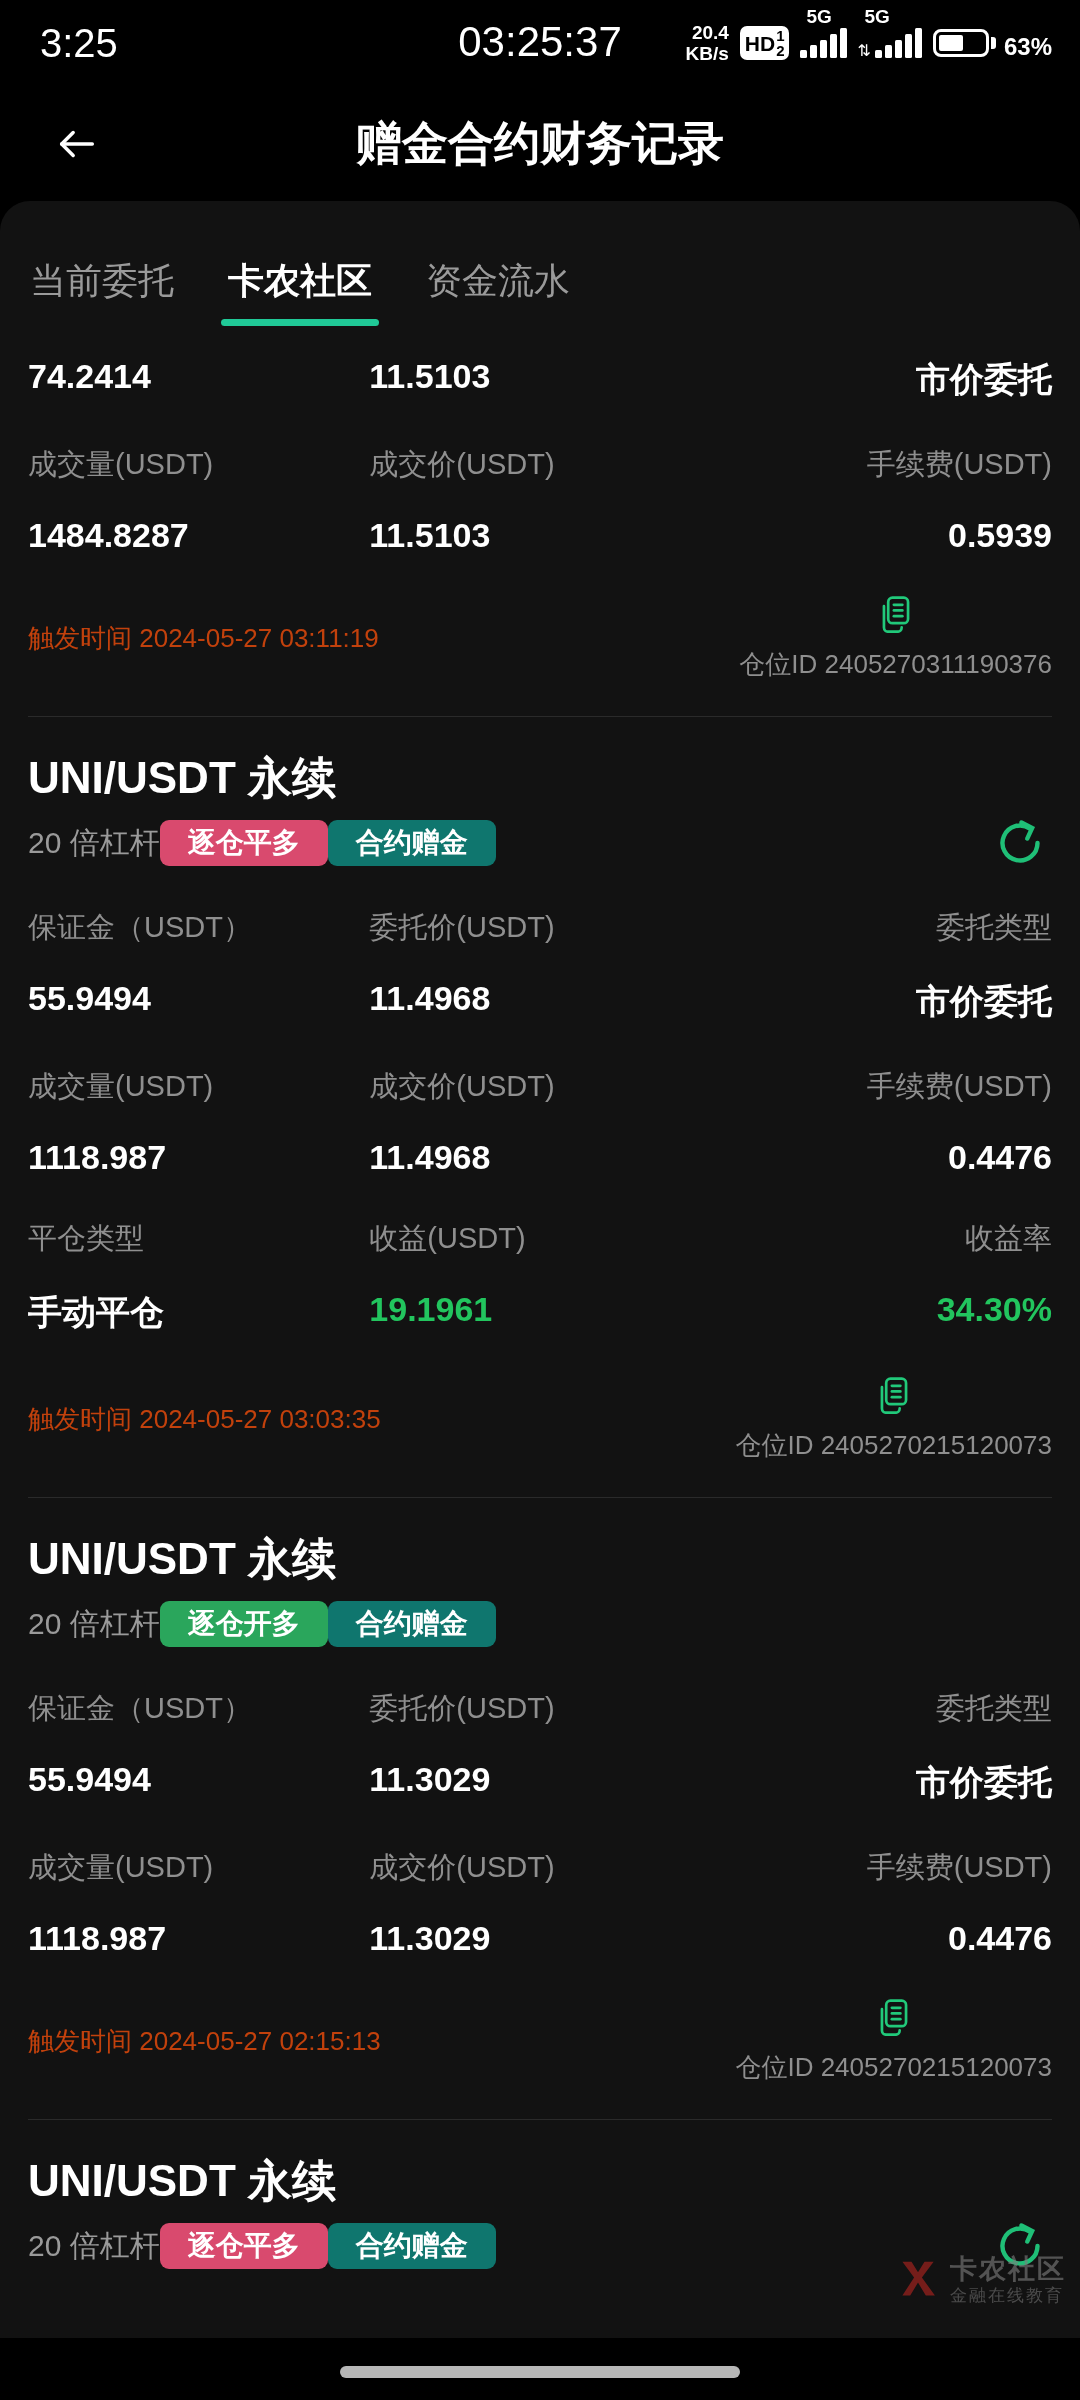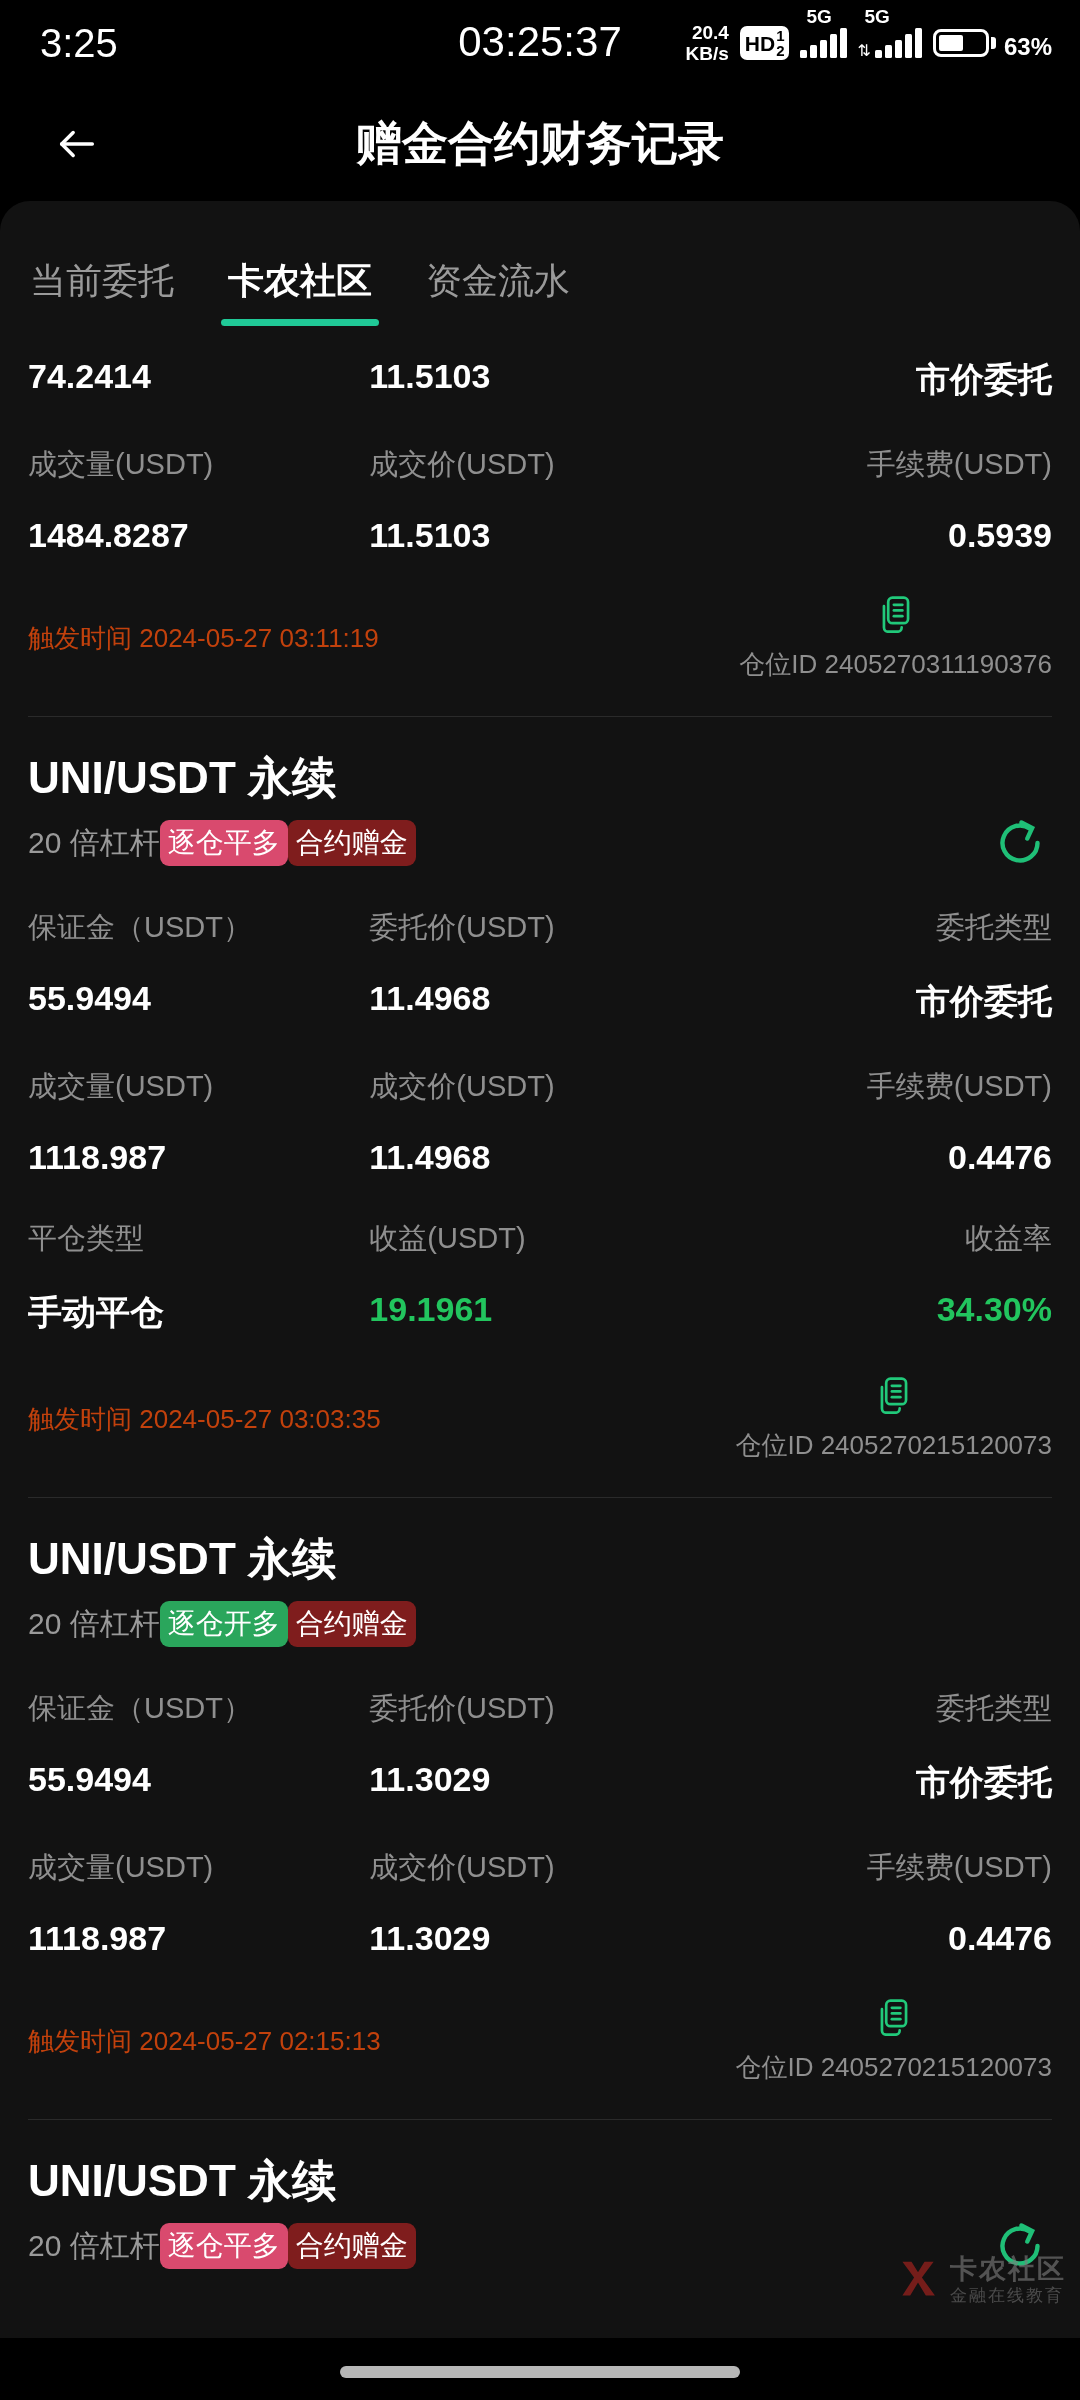--- a/index.html
+++ b/index.html
@@ -90,26 +90,26 @@
   .card { padding:0 28px; position:relative; }
   .divider { height:1px; background:#2a2a2a; margin:0 28px; }
 
   .sym-row { padding-top:32px; }
   .symbol { font-size:44px; font-weight:700; color:#fff; letter-spacing:0px; }
   .meta-row {
     display:flex; align-items:center; margin-top:12px; position:relative;
   }
   .lev { font-size:30px; color:#9a9a9a; }
   .badge {
-    font-size:28px; font-weight:400; color:#fff;
-    padding:9px 8px; border-radius:9px; line-height:1;
+    font-size:28px; font-weight:700; color:#fff;
+    padding:9px 28px; border-radius:9px; line-height:1;
   }
   .badge-pink { background:#d94a6e; }
   .badge-green { background:#2aa65c; }
-  .badge-amber { background:#7f1d1d; color:#fff; }
+  .badge-amber { background:#0f766e; color:#fff; }
   .refresh-icon {
     position:absolute; right:4px; top:50%; transform:translateY(-50%);
     width:56px; height:56px;
   }
 
   .grid { display:grid; grid-template-columns:1fr 1fr 1fr; }
   .lbl { font-size:29px; color:#8f8f8f; margin-top:42px; }
   .val { font-size:34px; color:#fff; font-weight:700; margin-top:31px; }
   .c2 { text-align:left; }
   .c3 { text-align:right; }

